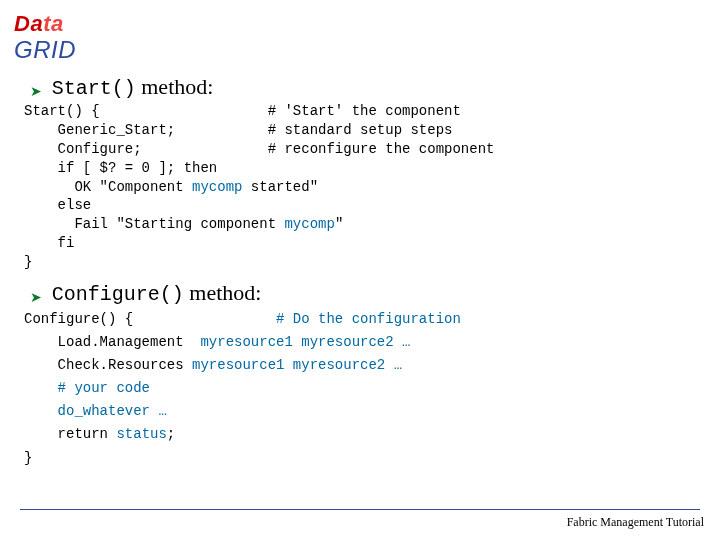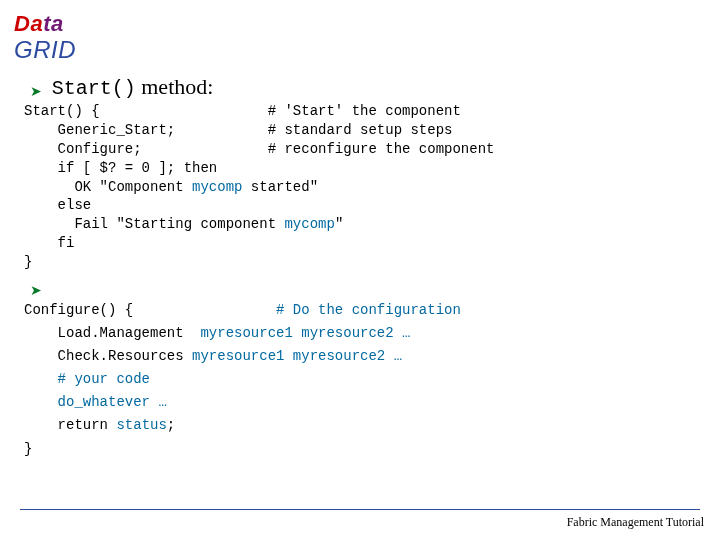--- a/index.html
+++ b/index.html
@@ -26,21 +26,21 @@
   }
   .logo .data {
     font-family: Arial, sans-serif;
     font-weight: bold;
     font-style: italic;
     font-size: 22px;
     line-height: 20px;
     letter-spacing: 0.5px;
   }
   .logo .data .d1 { color: #cc0000; }
-  .logo .data .d2 { color: #701a75; }
+  .logo .data .d2 { color: #ef4444; }
   .logo .grid-word {
     font-family: Arial, sans-serif;
     font-weight: normal;
     font-style: italic;
     font-size: 24px;
     letter-spacing: 0.5px;
     color: #2b4aa0;
     position: relative;
     top: 2px;
   }
@@ -157,20 +157,23 @@
 <span>    Configure;               # reconfigure the component</span>
 <span>    if [ $? = 0 ]; then</span>
 <span>      OK "Component </span><span class="red">mycomp</span><span> started"</span>
 <span>    else</span>
 <span>      Fail "Starting component </span><span class="red">mycomp</span><span>"</span>
 <span>    fi</span>
 <span>}</span></pre>
 
     <div class="bullet">
       <span class="arrow">➤</span>
+      <span class="blab">
+        <span class="mono">Configure()</span><span> method:</span>
+      </span>
     </div>
 
 <pre class="code code2"><span>Configure() {                 </span><span class="red"># Do the configuration</span>
 <span>    Load.Management  </span><span class="red">myresource1 myresource2 …</span>
 <span>    Check.Resources </span><span class="red">myresource1 myresource2 …</span>
 <span>    </span><span class="red"># your code</span>
 <span>    </span><span class="red">do_whatever …</span>
 <span>    return </span><span class="red">status</span><span>;</span>
 <span>}</span></pre>
 

